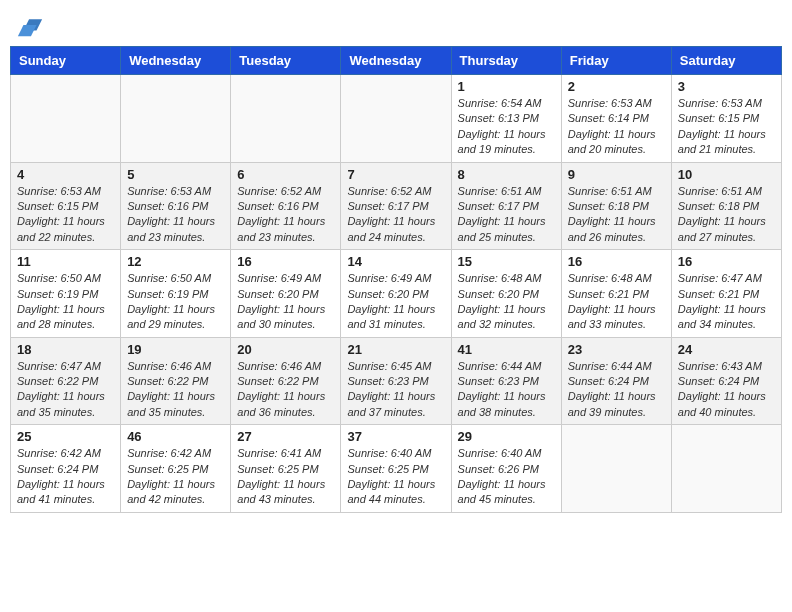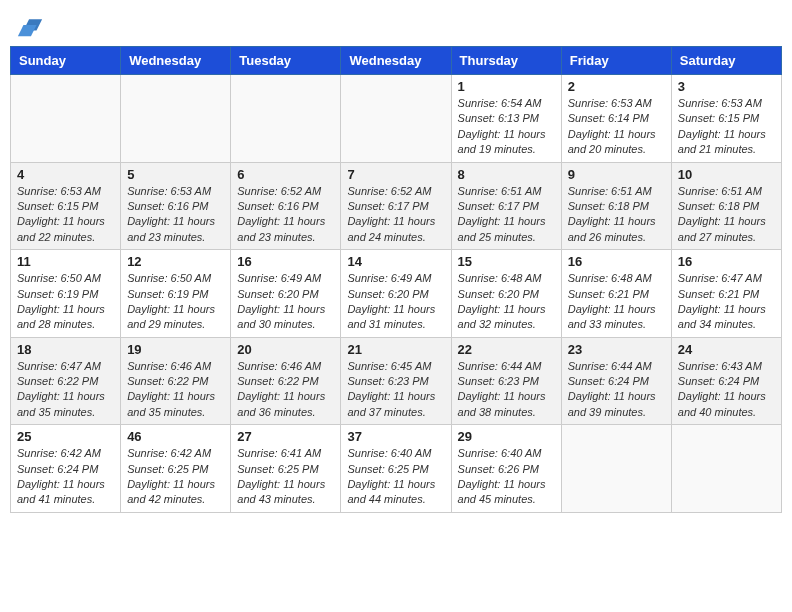--- a/index.html
+++ b/index.html
@@ -218,21 +218,21 @@
         </td>
         <td>
           <div class="day-number">20</div>
           <div class="day-info">Sunrise: 6:46 AM<br>Sunset: 6:22 PM<br>Daylight: 11 hours and 36 minutes.</div>
         </td>
         <td>
           <div class="day-number">21</div>
           <div class="day-info">Sunrise: 6:45 AM<br>Sunset: 6:23 PM<br>Daylight: 11 hours and 37 minutes.</div>
         </td>
         <td>
-          <div class="day-number">22</div>
+          <div class="day-number">41</div>
           <div class="day-info">Sunrise: 6:44 AM<br>Sunset: 6:23 PM<br>Daylight: 11 hours and 38 minutes.</div>
         </td>
         <td>
           <div class="day-number">23</div>
           <div class="day-info">Sunrise: 6:44 AM<br>Sunset: 6:24 PM<br>Daylight: 11 hours and 39 minutes.</div>
         </td>
         <td>
           <div class="day-number">24</div>
           <div class="day-info">Sunrise: 6:43 AM<br>Sunset: 6:24 PM<br>Daylight: 11 hours and 40 minutes.</div>
         </td>

